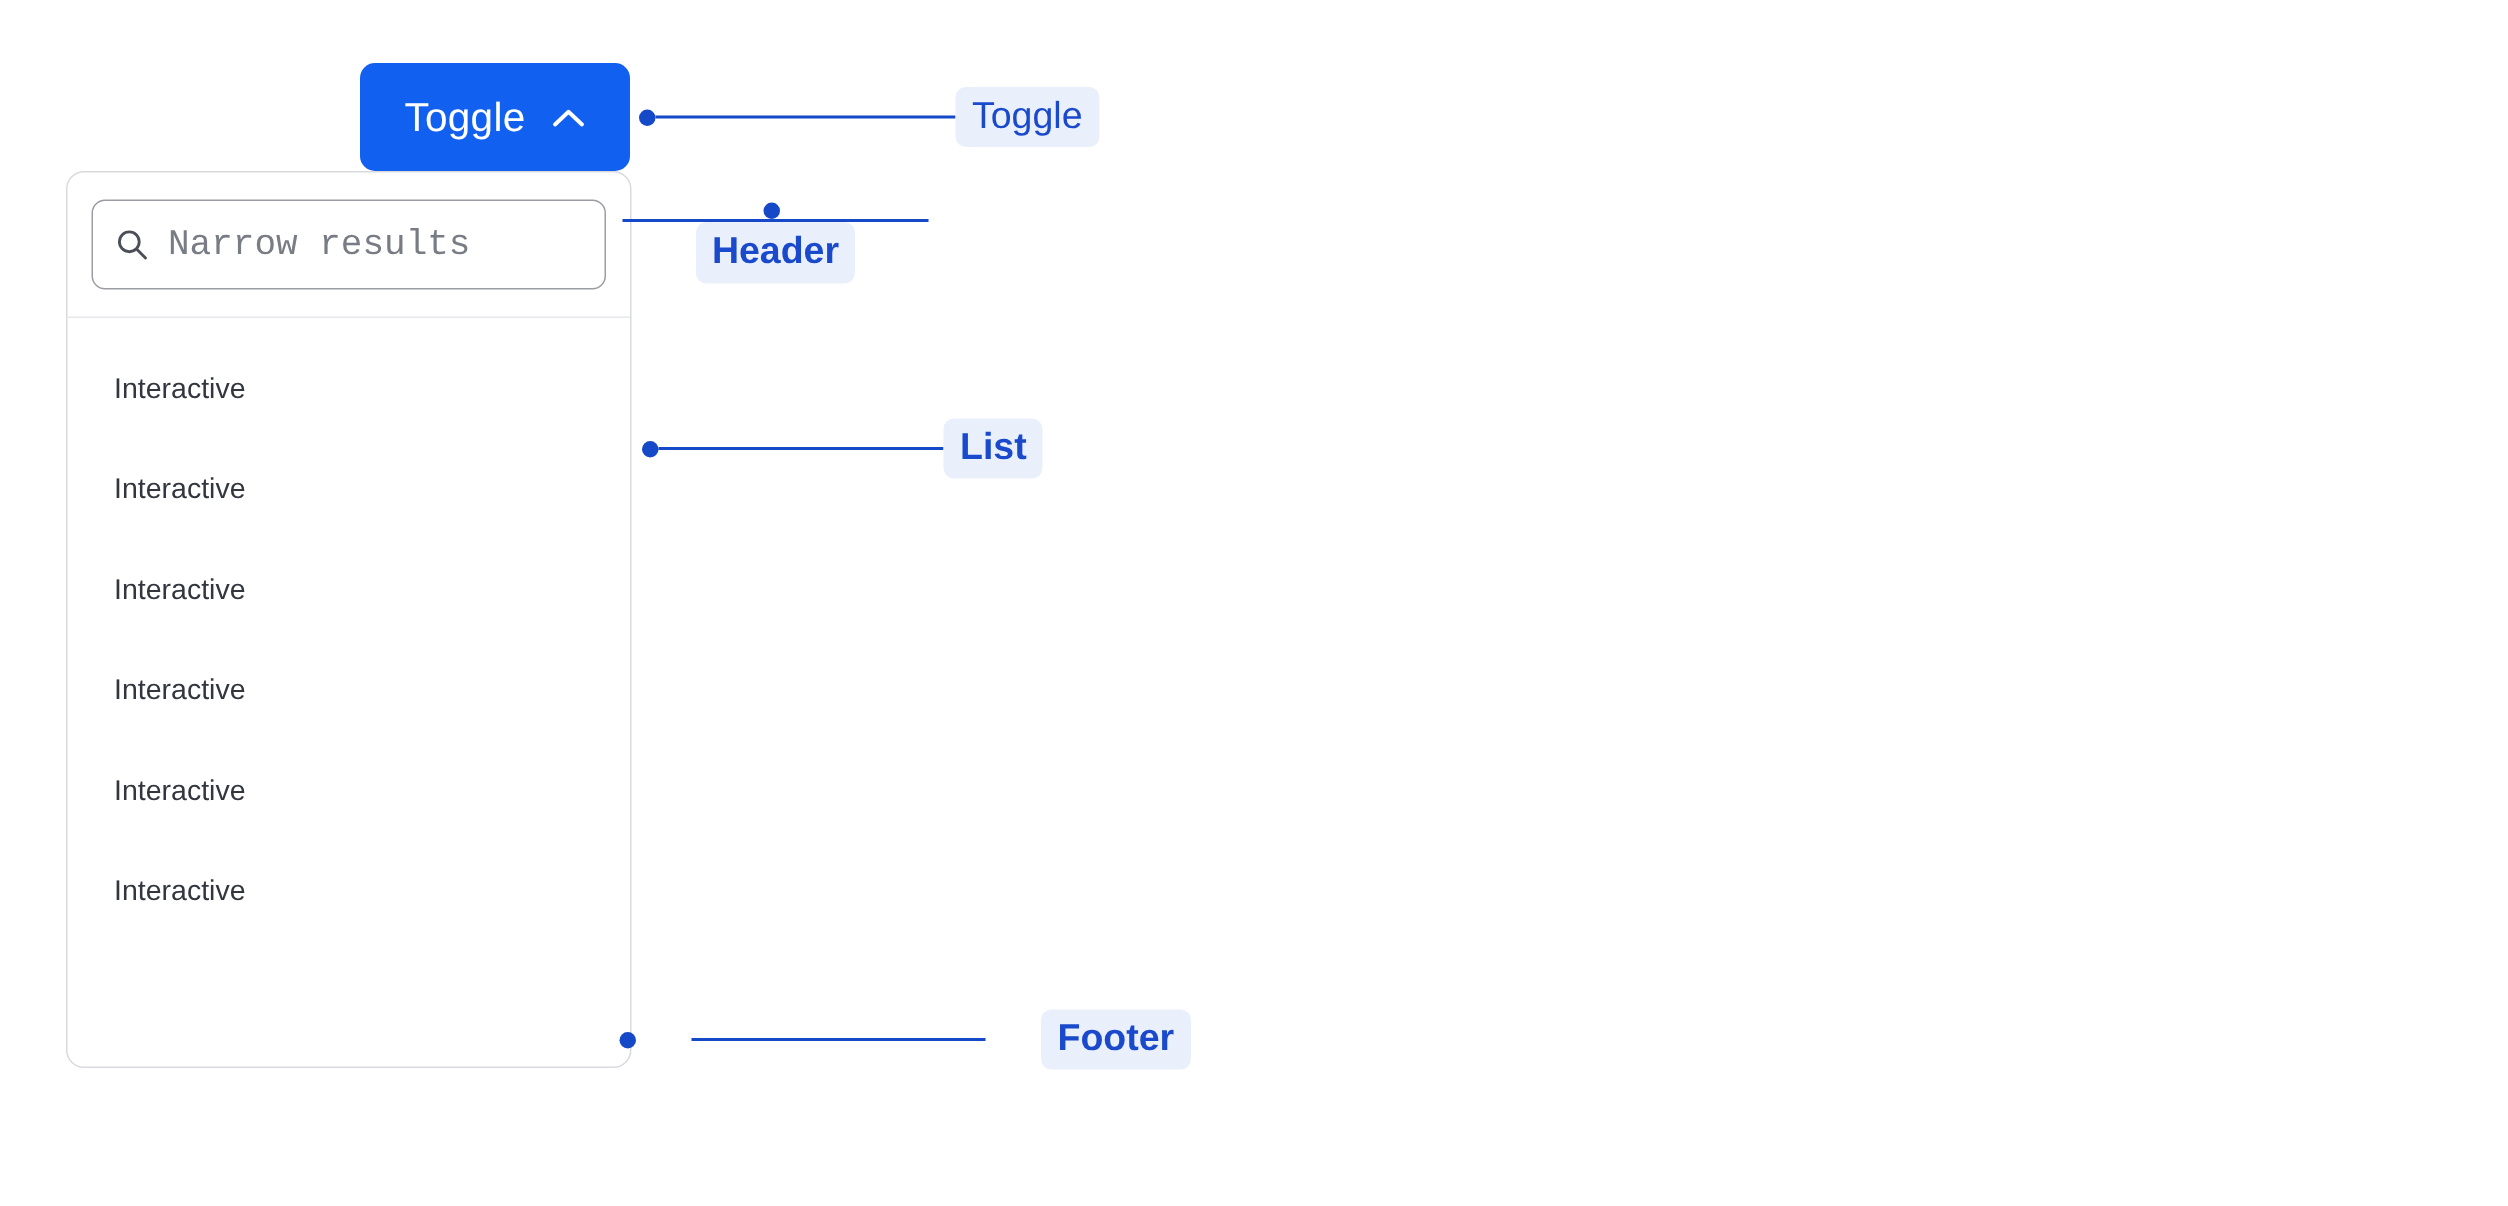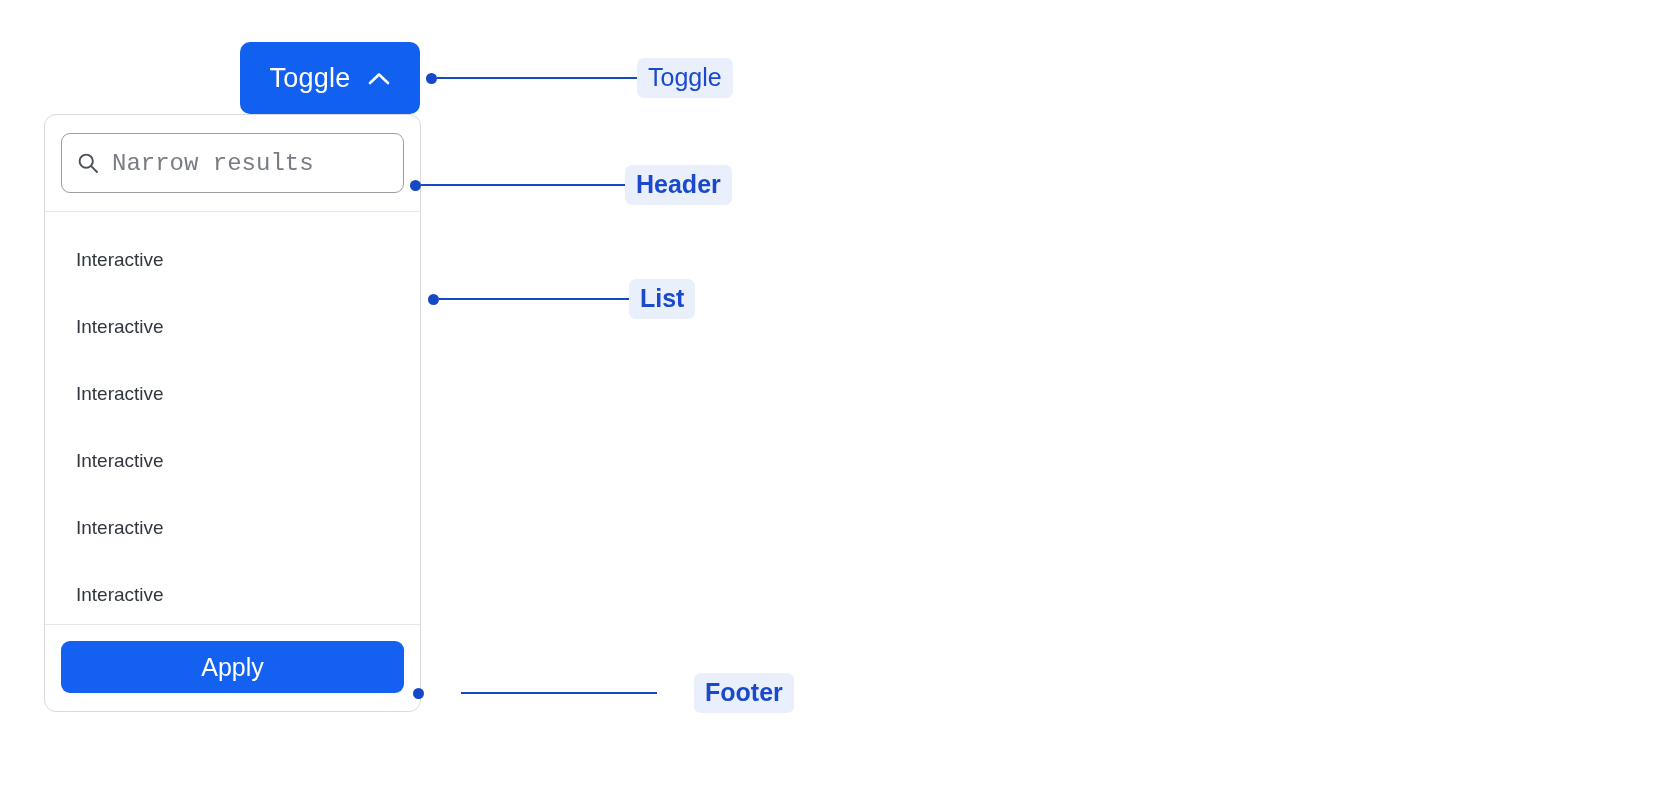--- a/index.html
+++ b/index.html
@@ -222,33 +222,30 @@
           <span>Interactive</span>
         </div>
       <div class="list-item">
           <span>Interactive</span>
         </div>
       <div class="list-item">
           <span>Interactive</span>
         </div>
     </div>
 
-    <div class="popover-footer">
-      <button class="apply-button">Apply</button>
-    </div>
 
   </div>
 
   <div class="annotation" style="left:431px; top:61px;">
     <span class="anno-dot"></span>
     <span class="anno-line" style="width:200px;"></span>
     <span class="anno-pill">Toggle</span>
   </div>
 
-  <div class="annotation" style="left:415px; top:168px;">
+  <div class="annotation" style="left:415px; top:135px;flex-direction:column;">
     <span class="anno-dot"></span>
     <span class="anno-line" style="width:204px;"></span>
     <span class="anno-pill bold">Header</span>
   </div>
 
   <div class="annotation" style="left:433px; top:282px;justify-content:space-between;">
     <span class="anno-dot"></span>
     <span class="anno-line" style="width:190px;"></span>
     <span class="anno-pill bold">List</span>
   </div>

